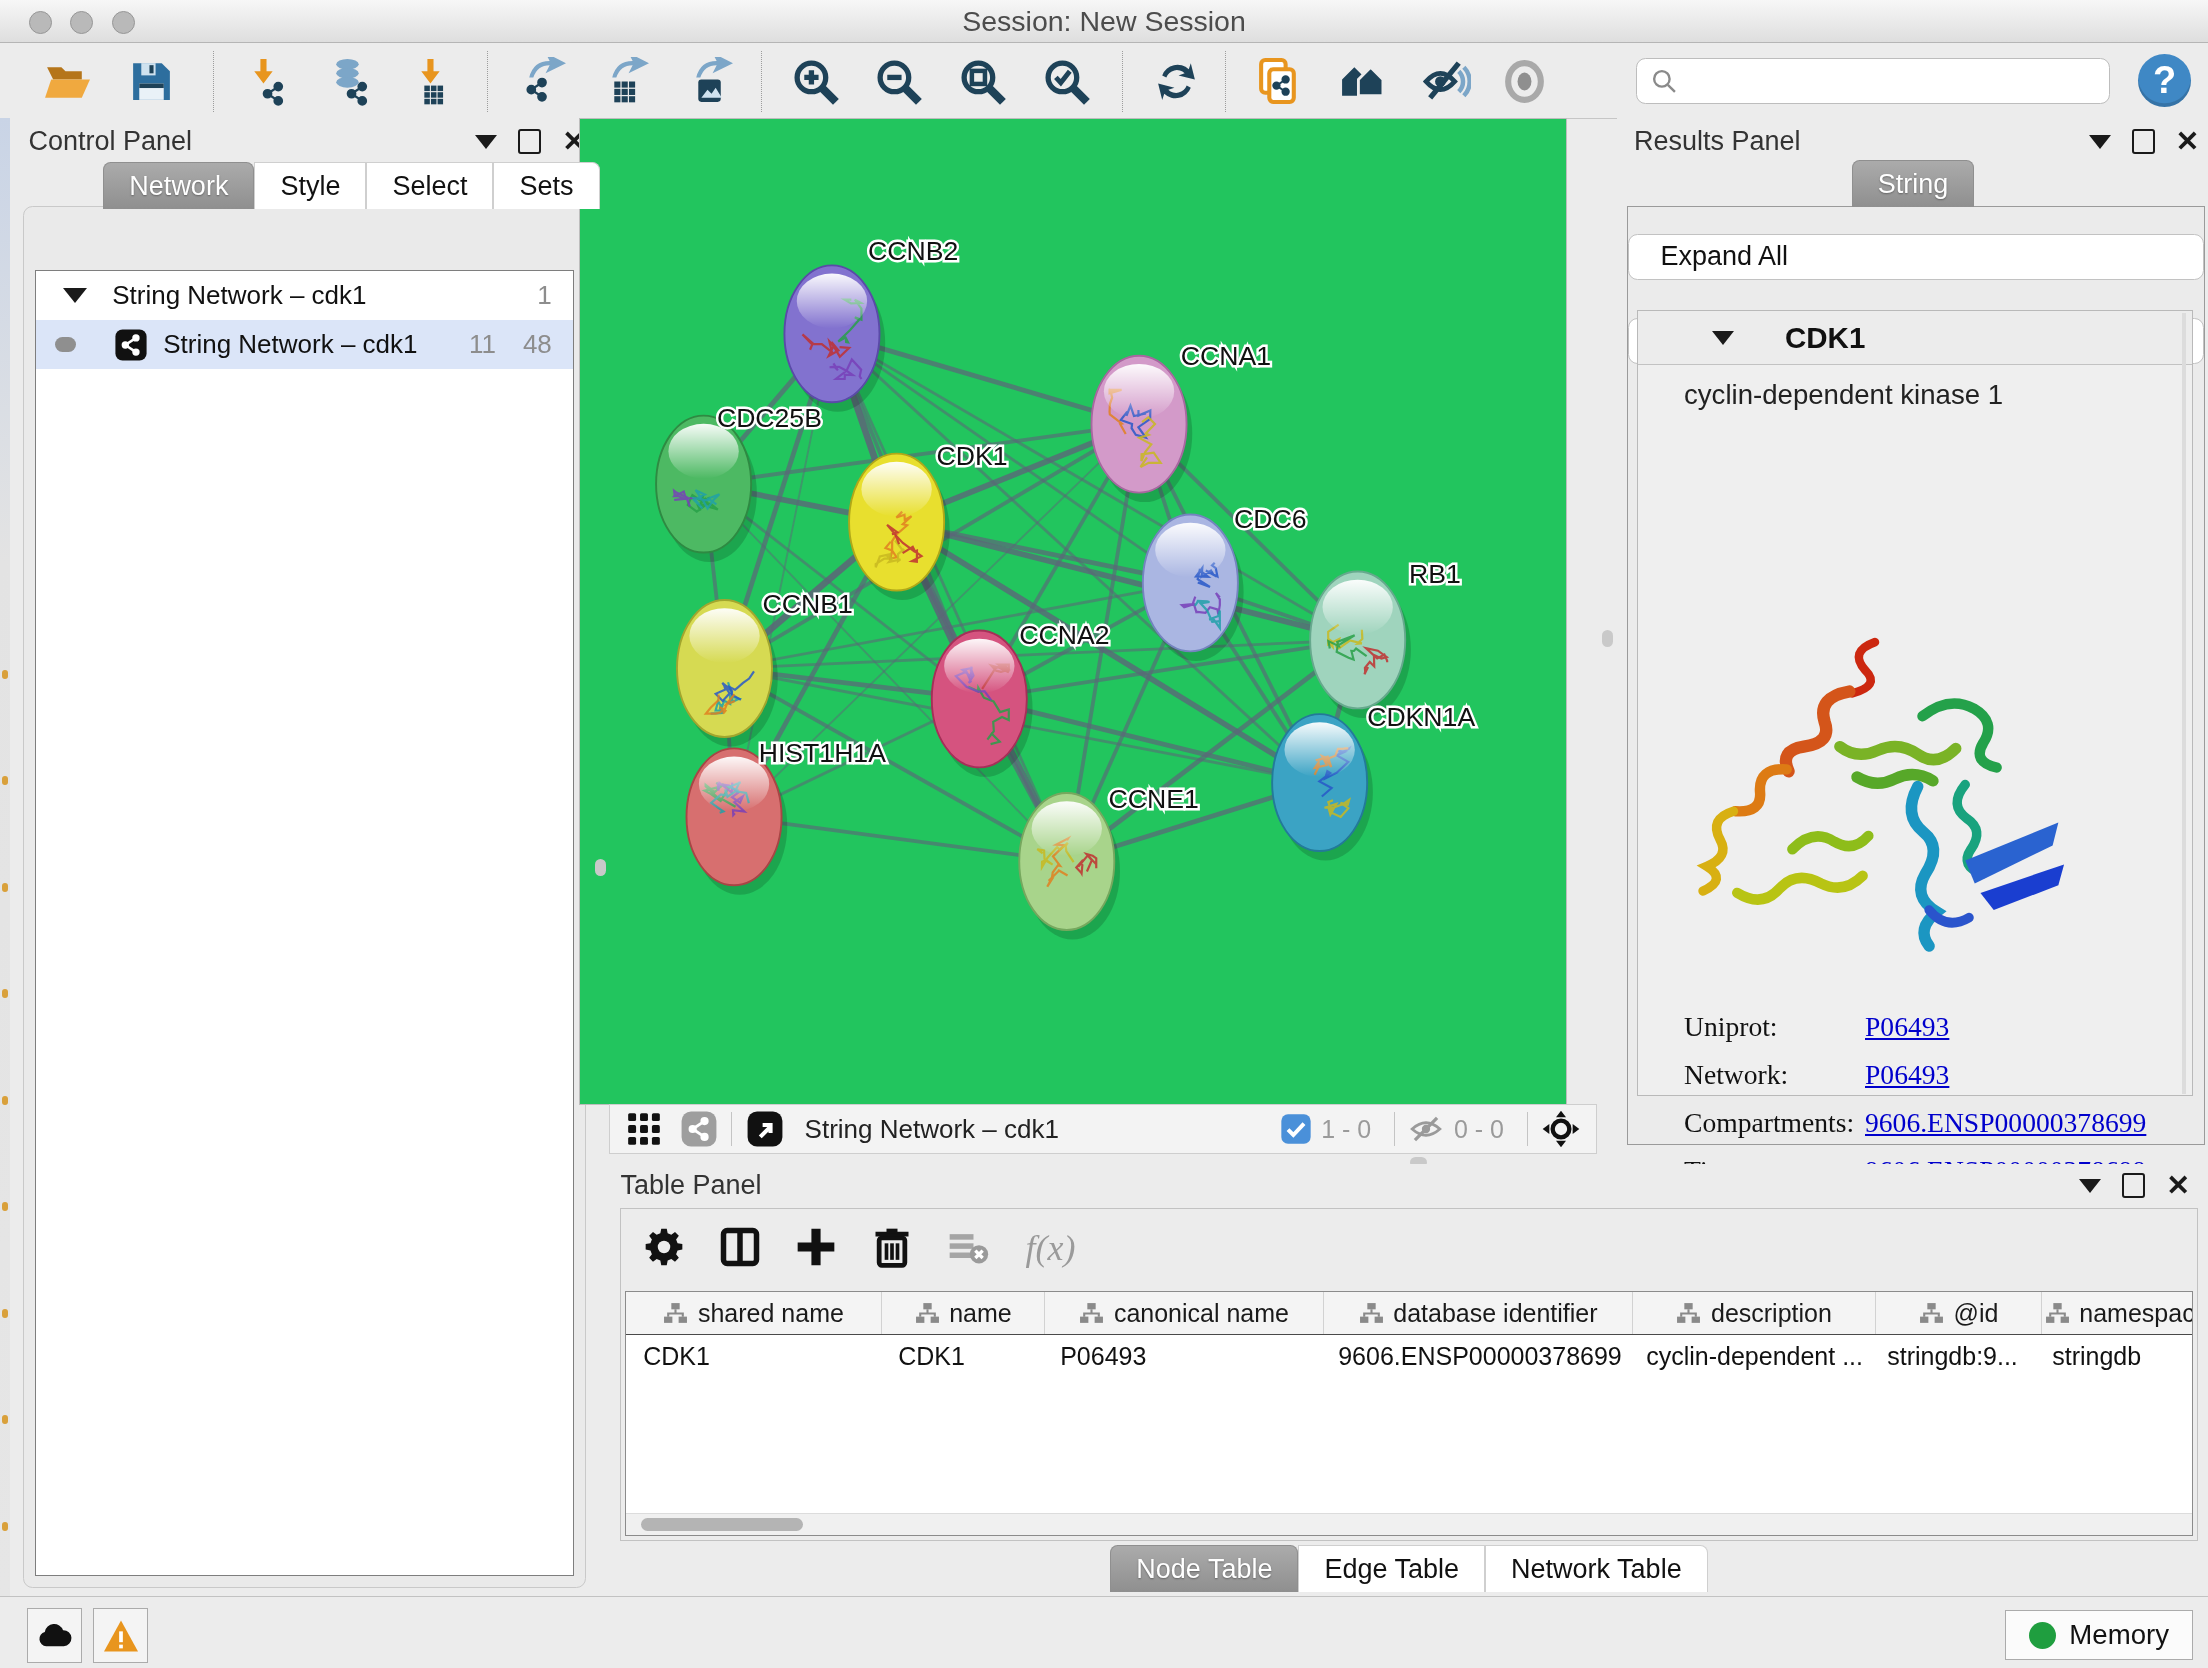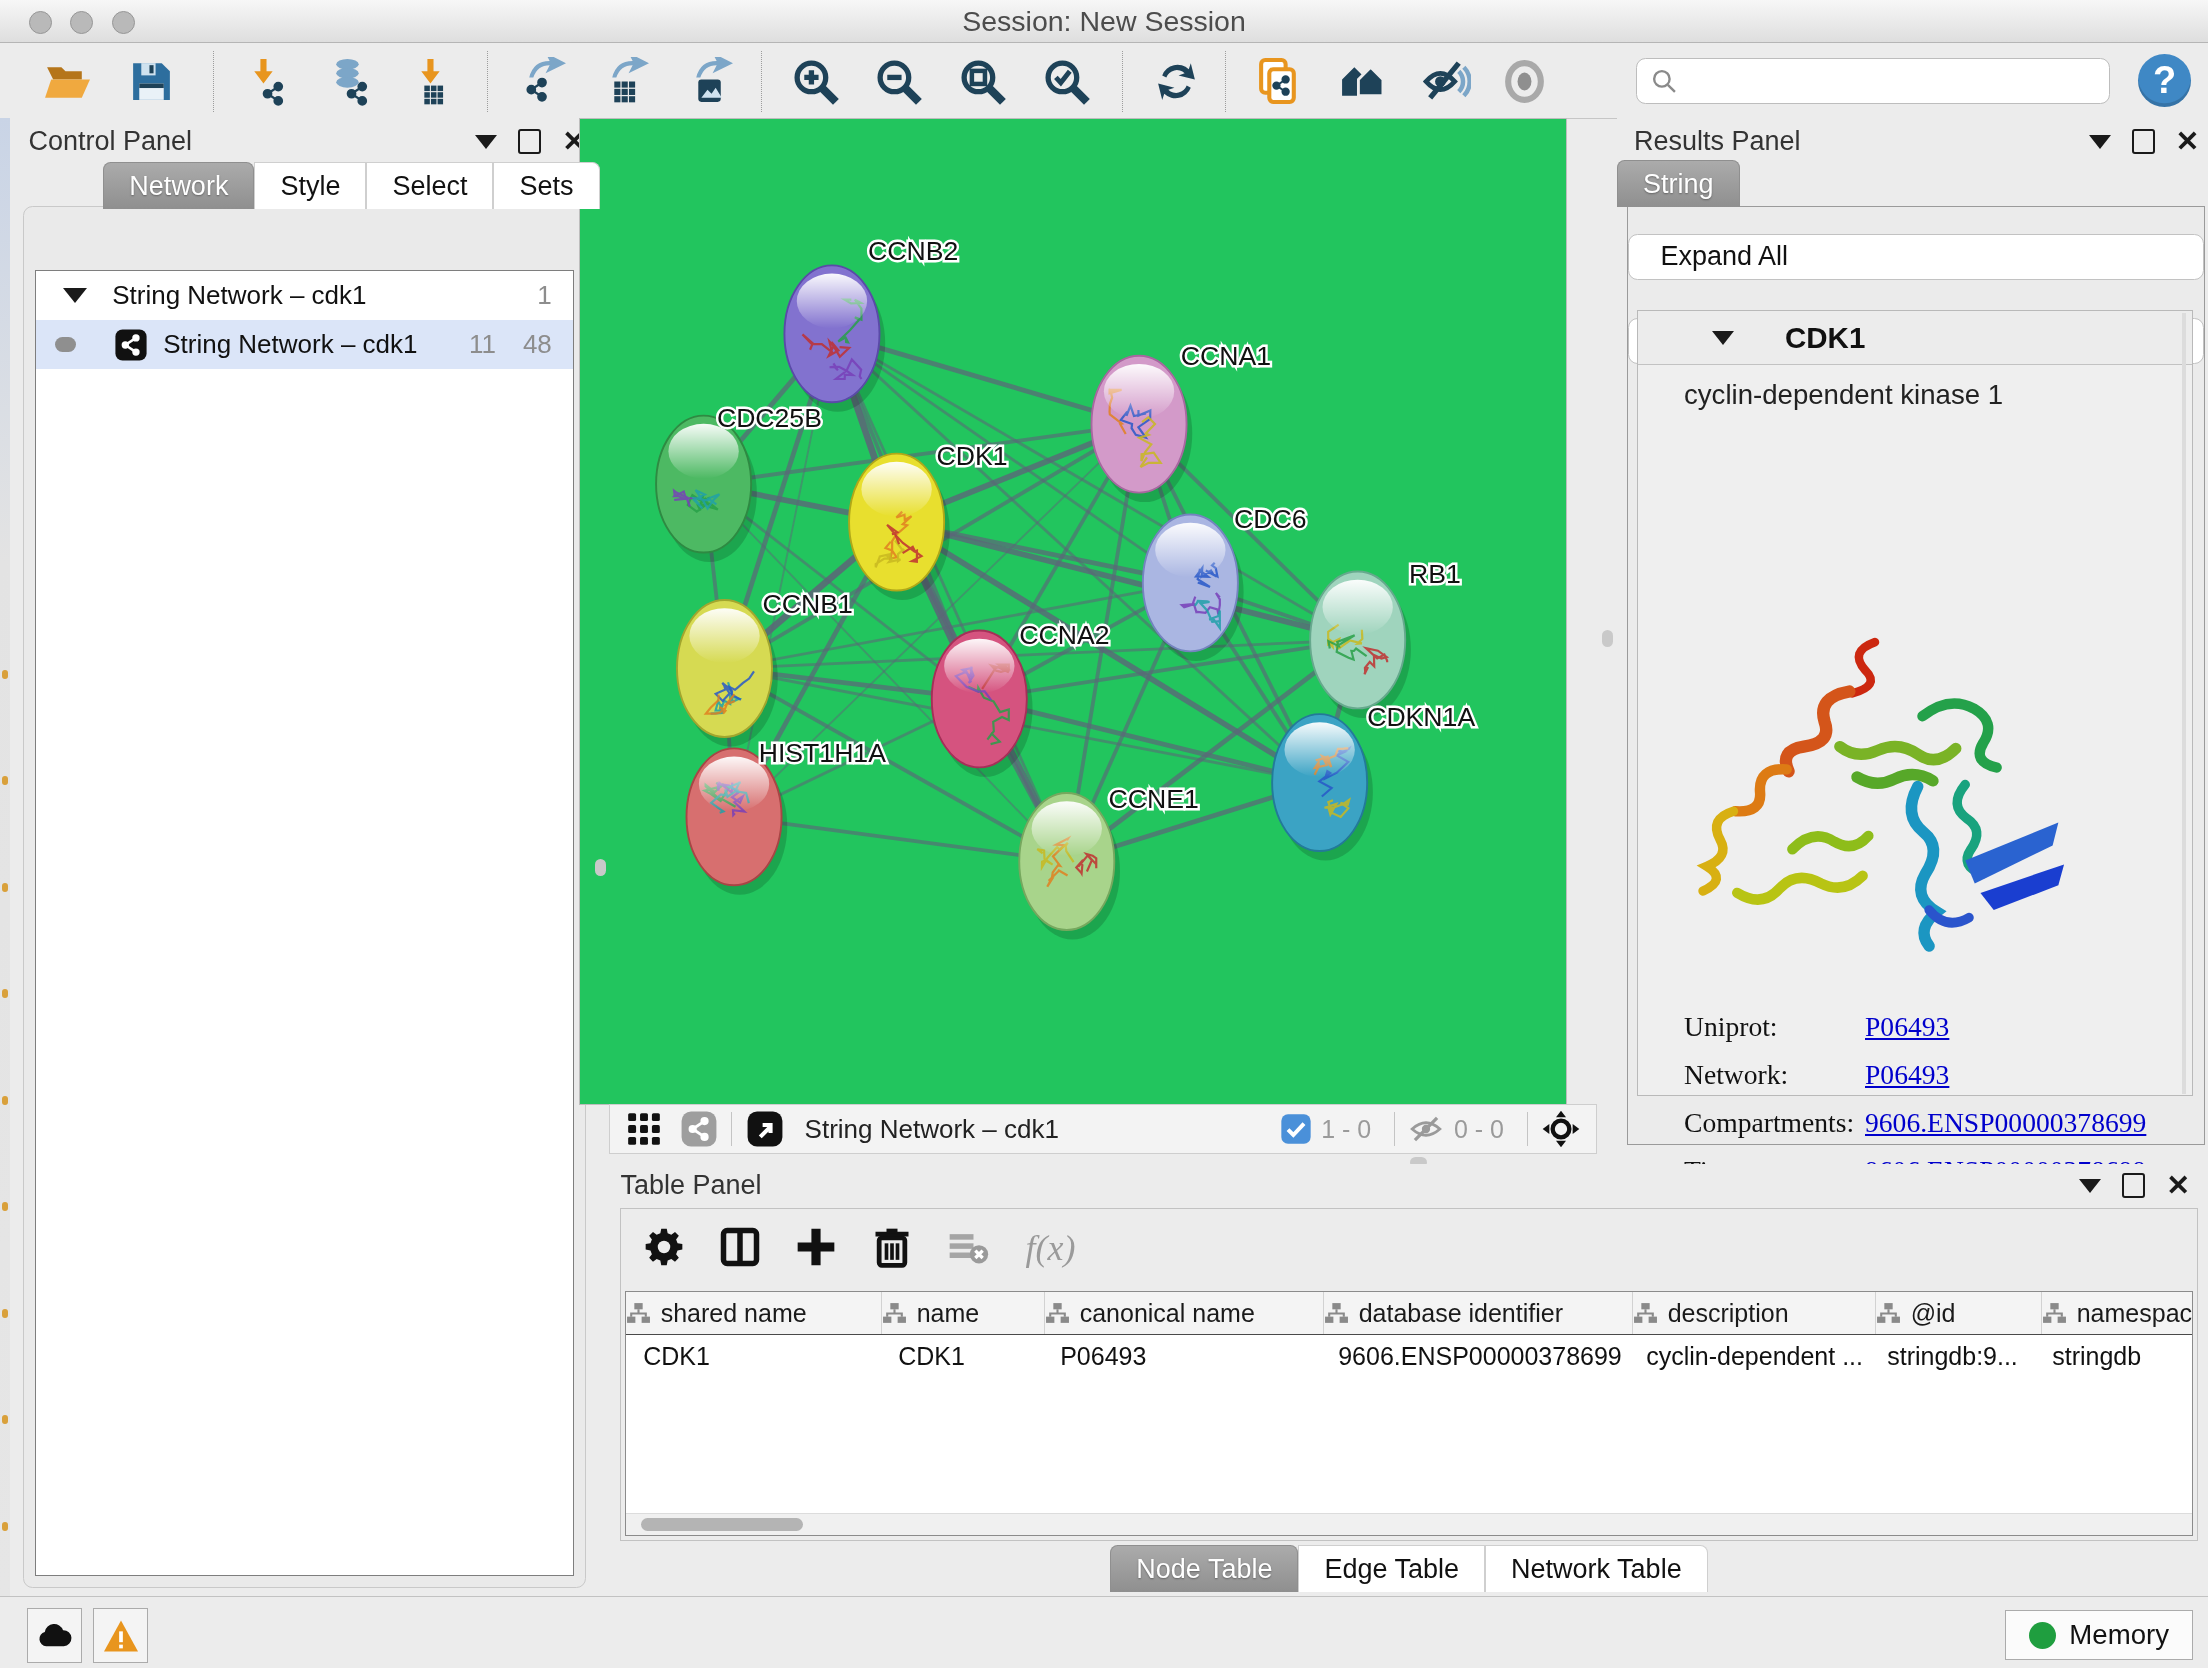--- a/index.html
+++ b/index.html
@@ -63,21 +63,21 @@
   #net-toolbar{position:absolute;left:609px;top:1104px;width:986px;height:48px;background:#f3f3f3;
     border:1px solid #cecece;display:flex;align-items:center;}
   #net-toolbar .nsep{width:0;height:34px;border-left:1px solid #c4c4c4;margin:0 13.3px;}
   #net-title{font-size:26px;color:#222;margin-left:21px;flex:1;}
   .ncount{font-size:25px;color:#9a9a9a;margin:0 9.5px;}
   .handle-dot{position:absolute;width:11.4px;height:17px;border-radius:5.7px;background:#c9c9c9;}
   .handle-dot.h{width:17px;height:11.4px;}
   
   #results-panel{position:absolute;left:1617px;top:118px;width:592px;height:1035px;background:#ececec;}
   #rp-header{position:absolute;left:17px;top:7.6px;right:9.5px;height:34px;}
-  #rp-tab{position:absolute;left:0;right:0;top:42px;display:flex;justify-content:flex-start;z-index:2;}
+  #rp-tab{position:absolute;left:0;right:0;top:42px;display:flex;justify-content:center;z-index:2;}
   #rp-box{position:absolute;left:9.5px;right:3.8px;top:88px;bottom:7.6px;background:#ebebeb;
     border:1.9px solid #9a9a9a;}
   .rp-btn{height:44px;line-height:42px;padding:0 32px;background:#fff;border:1px solid #c2c2c2;
     border-radius:9.5px;font-size:27px;color:#111;}
   #rp-gene-box{position:absolute;left:9.5px;right:11.4px;top:103px;bottom:48px;background:#efefef;
     border:1px solid #b9b9b9;}
   #gene-header{position:absolute;left:0;right:0;top:0;height:53px;border-bottom:1px solid #c2c2c2;
     background:#ececec;display:flex;align-items:center;}
   #gene-header .ph-caret{margin-left:74px;}
   #gene-name{font-size:29.5px;font-weight:bold;color:#111;margin-left:51px;}
@@ -93,21 +93,21 @@
   
   #table-panel{position:absolute;left:609px;top:1164px;width:1600px;height:432px;background:#ececec;}
   #tp-header{position:absolute;left:11.4px;top:5.7px;right:15px;height:34px;}
   #tp-box{position:absolute;left:11.4px;right:11.4px;top:44px;bottom:55px;background:#ececec;
     border:1px solid #c2c2c2;}
   #tp-toolbar{position:absolute;left:0;right:0;top:0;height:76px;display:flex;align-items:center;
     gap:32px;padding-left:21px;}
   #tp-table{position:absolute;left:3.8px;right:3.8px;top:82px;bottom:3.8px;background:#fff;
     border:1.9px solid #8b8b8b;overflow:hidden;}
   #tp-cols{display:flex;height:42px;background:#f4f4f4;border-bottom:1.9px solid #4a4a4a;}
-  .tp-col{display:flex;align-items:center;gap:9.5px;font-size:25px;color:#1a1a1a;
+  .tp-col{display:flex;align-items:center;justify-content:center;gap:9.5px;font-size:25px;color:#1a1a1a;
     border-right:1px solid #d2d2d2;overflow:hidden;white-space:nowrap;flex:none;}
   #tp-row{display:flex;height:42px;align-items:center;}
   .tp-cell{font-size:25px;color:#111;padding-left:17px;overflow:hidden;white-space:nowrap;flex:none;}
   #tp-hscroll{position:absolute;left:0;right:0;bottom:0;height:21px;background:#f0f0f0;
     border-top:1px solid #dcdcdc;}
   #tp-hthumb{position:absolute;left:15px;top:3.8px;width:162px;height:13.3px;border-radius:6.7px;background:#b4b4b4;}
   #tp-tabs{position:absolute;left:0;right:0;bottom:3.8px;display:flex;justify-content:center;}
   
   #status-bar{position:absolute;left:0;top:1596px;width:2208px;height:72px;background:#ececec;
     border-top:1px solid #c2c2c2;}

